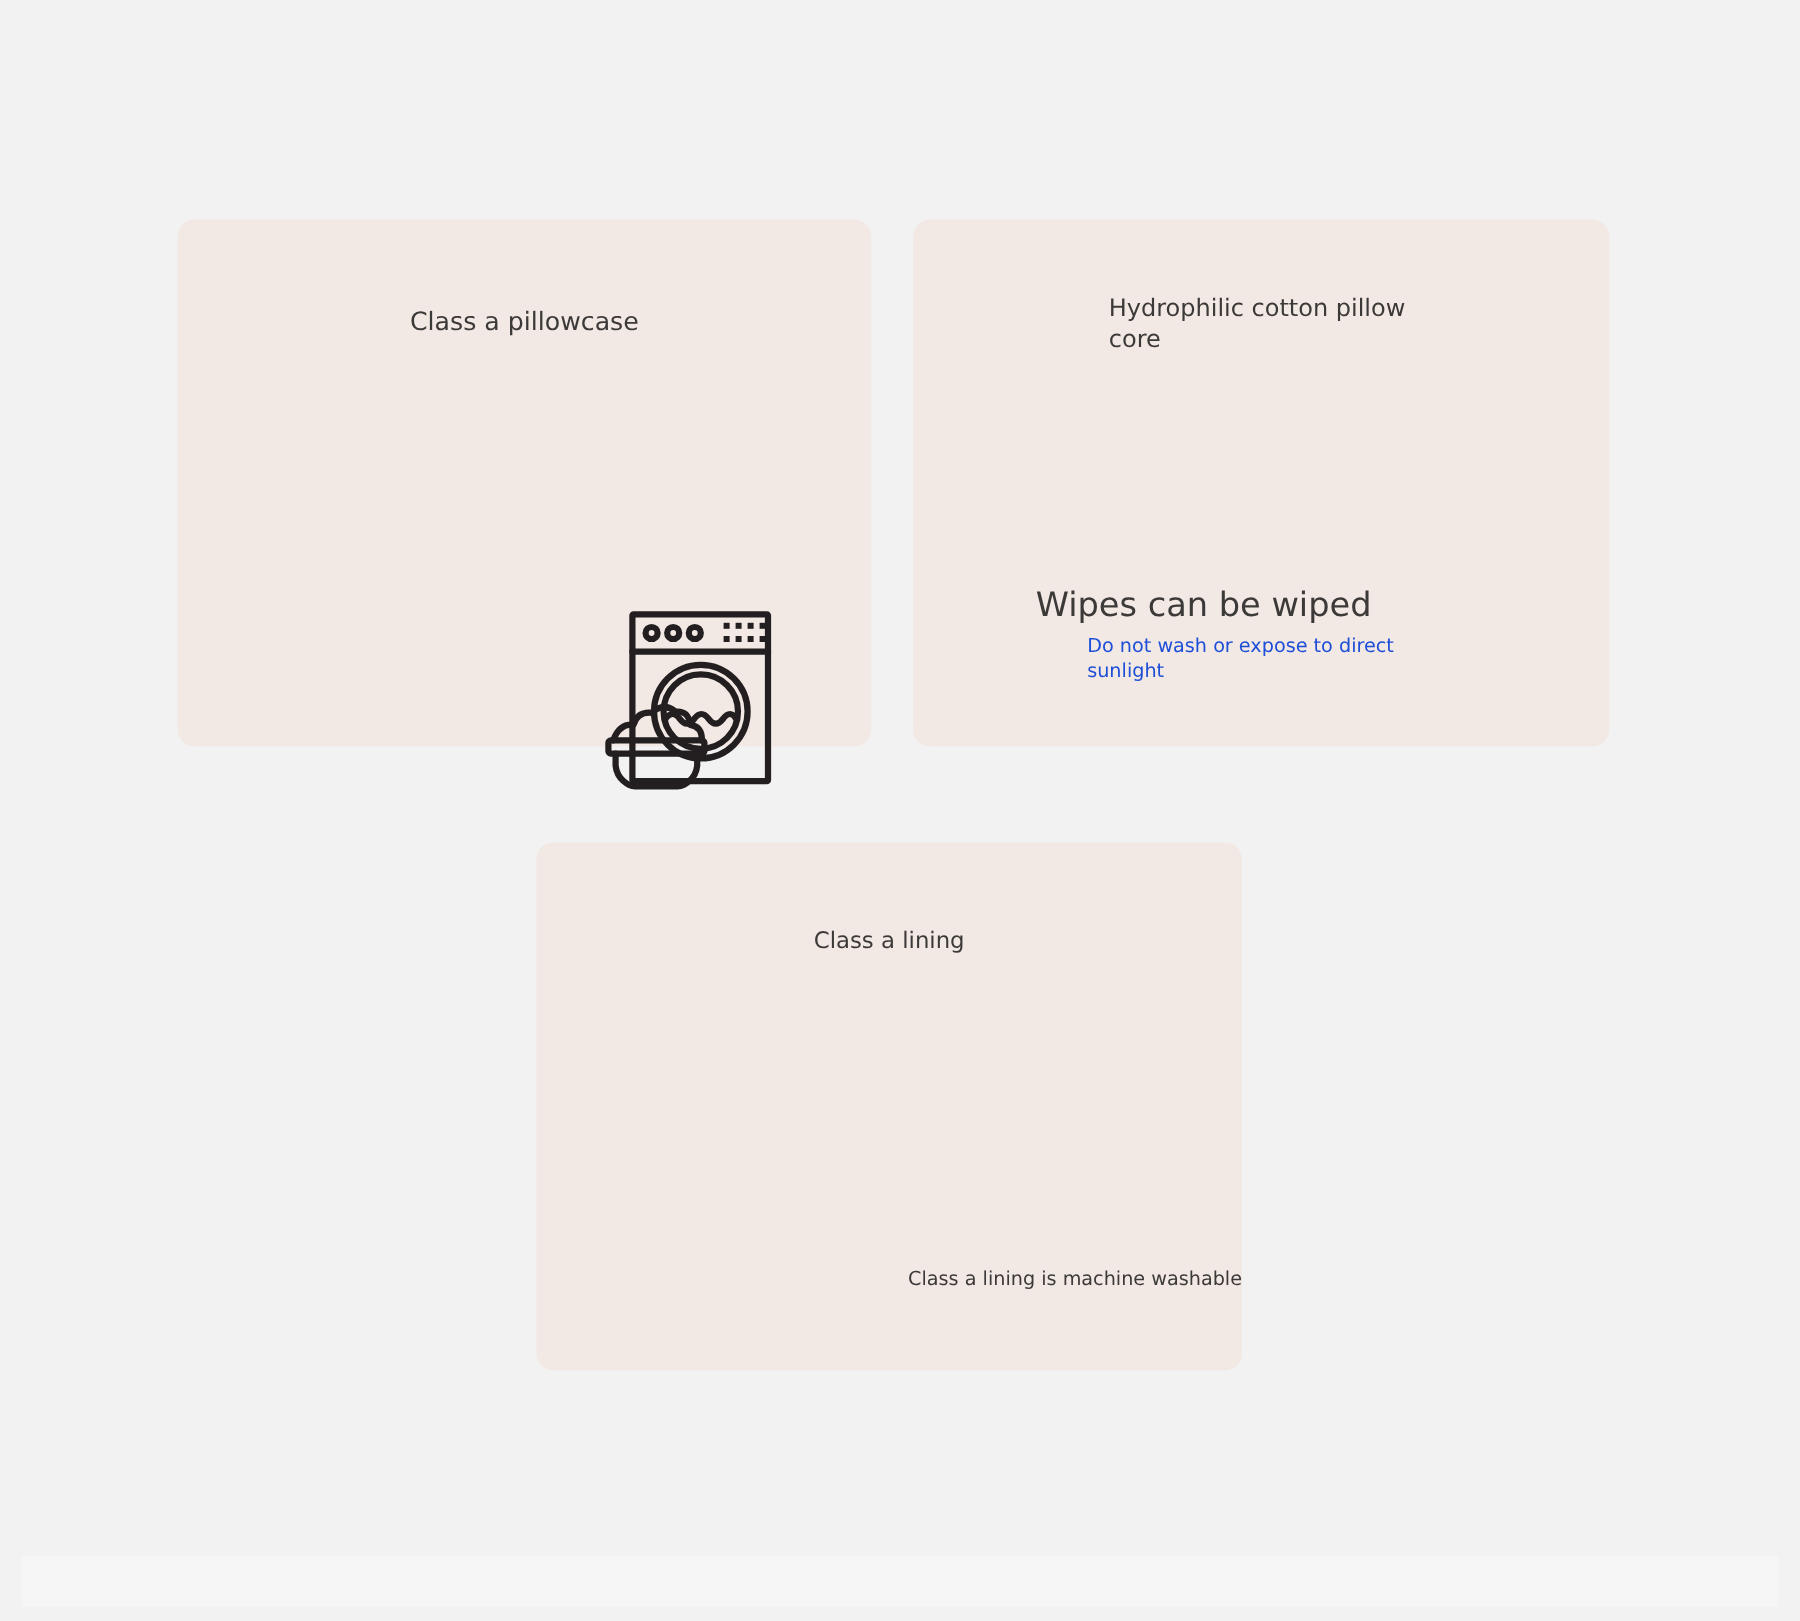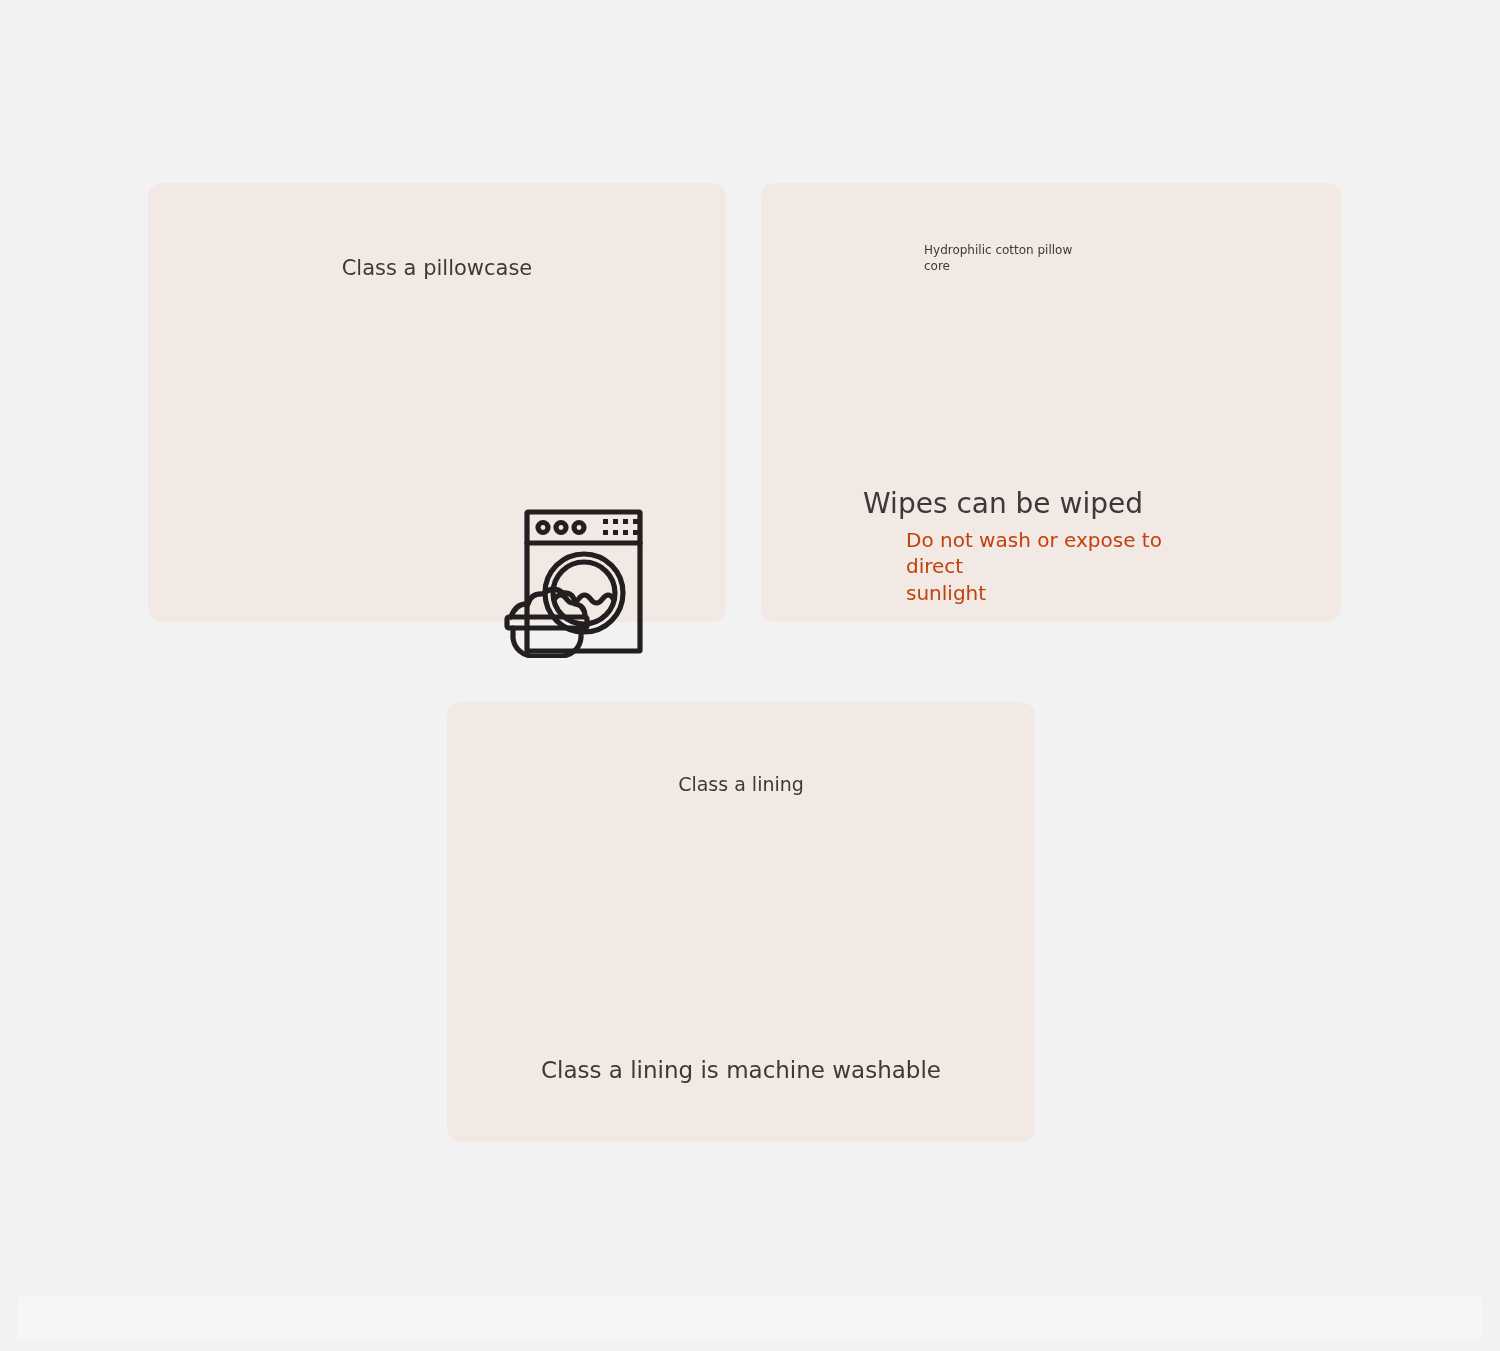--- a/index.html
+++ b/index.html
@@ -62,47 +62,47 @@
     left: 139px; top: 347px; width: 300px;
     text-align: left;
     font-size: 16px;
     color: #3c3a39;
   }
 
   
   .c2-top {
     left: 163px; top: 60px; width: 300px;
     text-align: left;
-    font-size: 12px;
+    font-size: 20px;
     color: #3c3a39;
   }
   .c2-title {
     left: 0; top: 303px; width: 484px;
     text-align: center;
     font-size: 28px;
     color: #3c3a39;
   }
   .c2-body {
     left: 145px; top: 344px; width: 300px;
     text-align: left;
-    font-size: 20px;
-    color: #c2410c;
+    font-size: 16px;
+    color: #1d4ed8;
   }
 
   
   .c3-title {
     left: 0; top: 70px; width: 588px;
     text-align: center;
     font-size: 19px;
     color: #3c3a39;
   }
   .c3-body {
     left: 0; top: 353px; width: 588px;
-    text-align: center;
-    font-size: 23px;
+    text-align: right;
+    font-size: 16px;
     color: #3c3a39;
   }
 
   
   .icon-wrap {
     position: absolute;
   }
   .icon-wm-1 { left: 351px; top: 320px; width: 150px; height: 155px; }
 
   .icon-wrap svg { display: block; width: 100%; height: 100%; }

